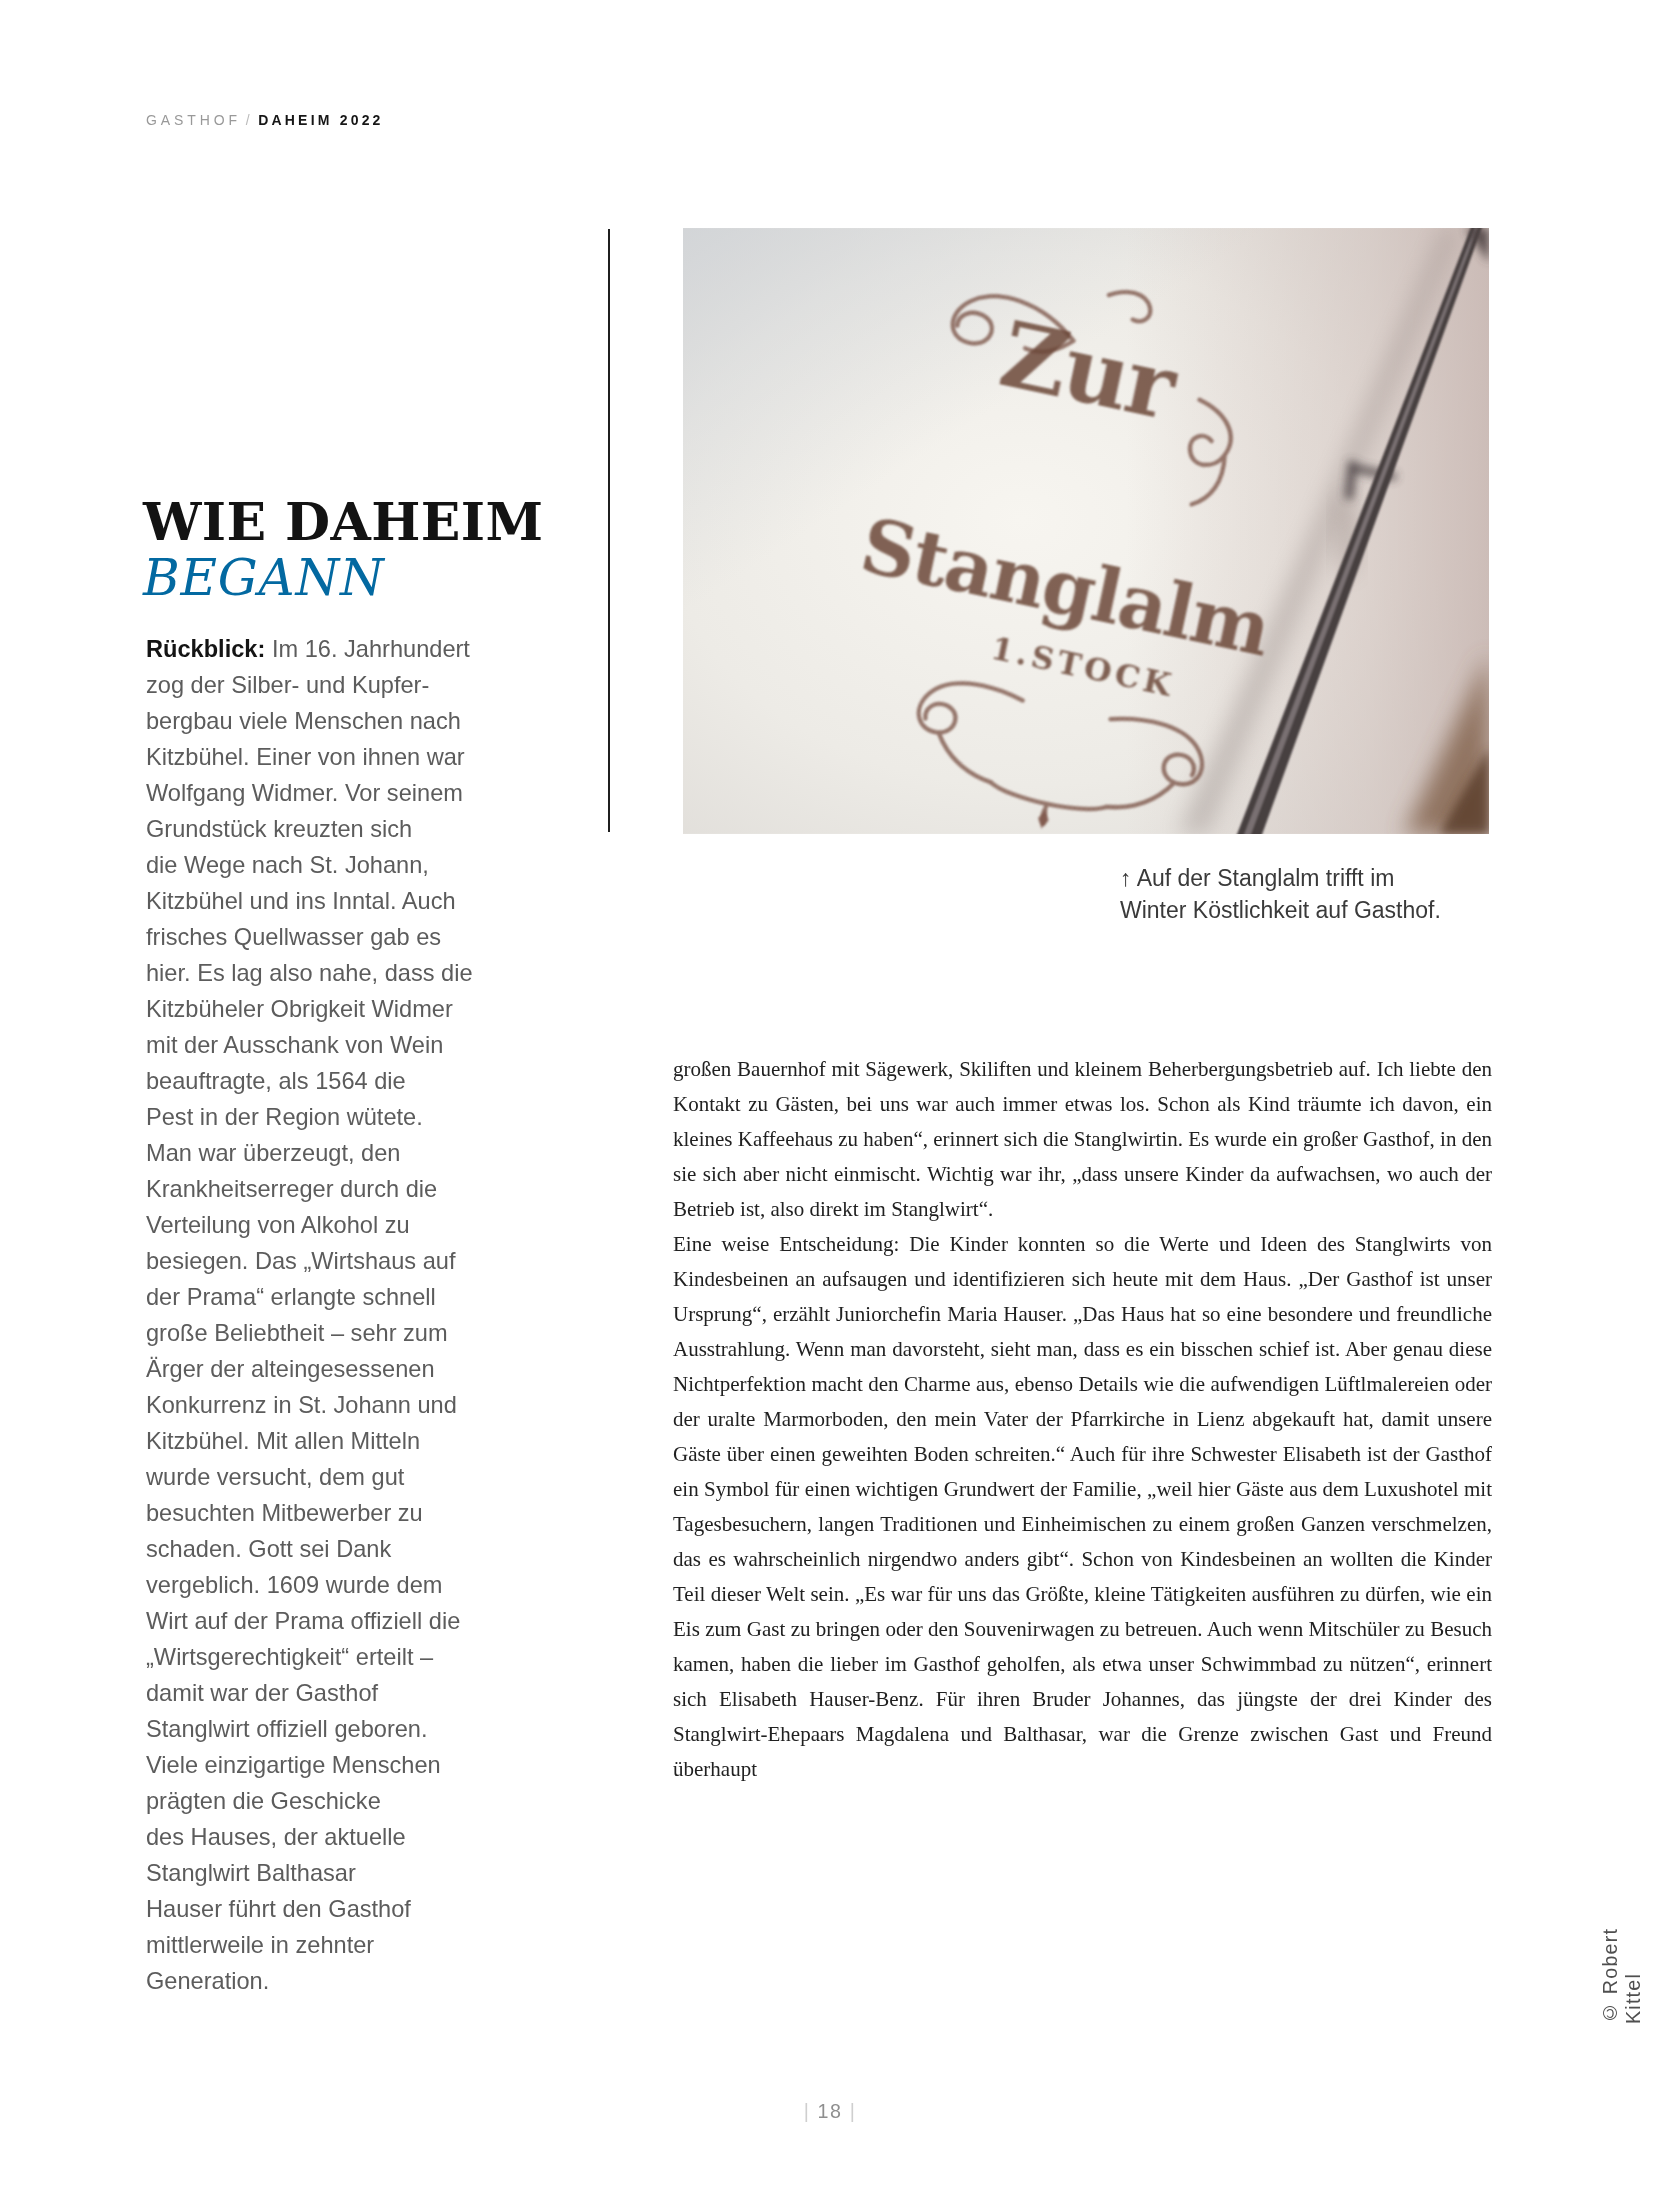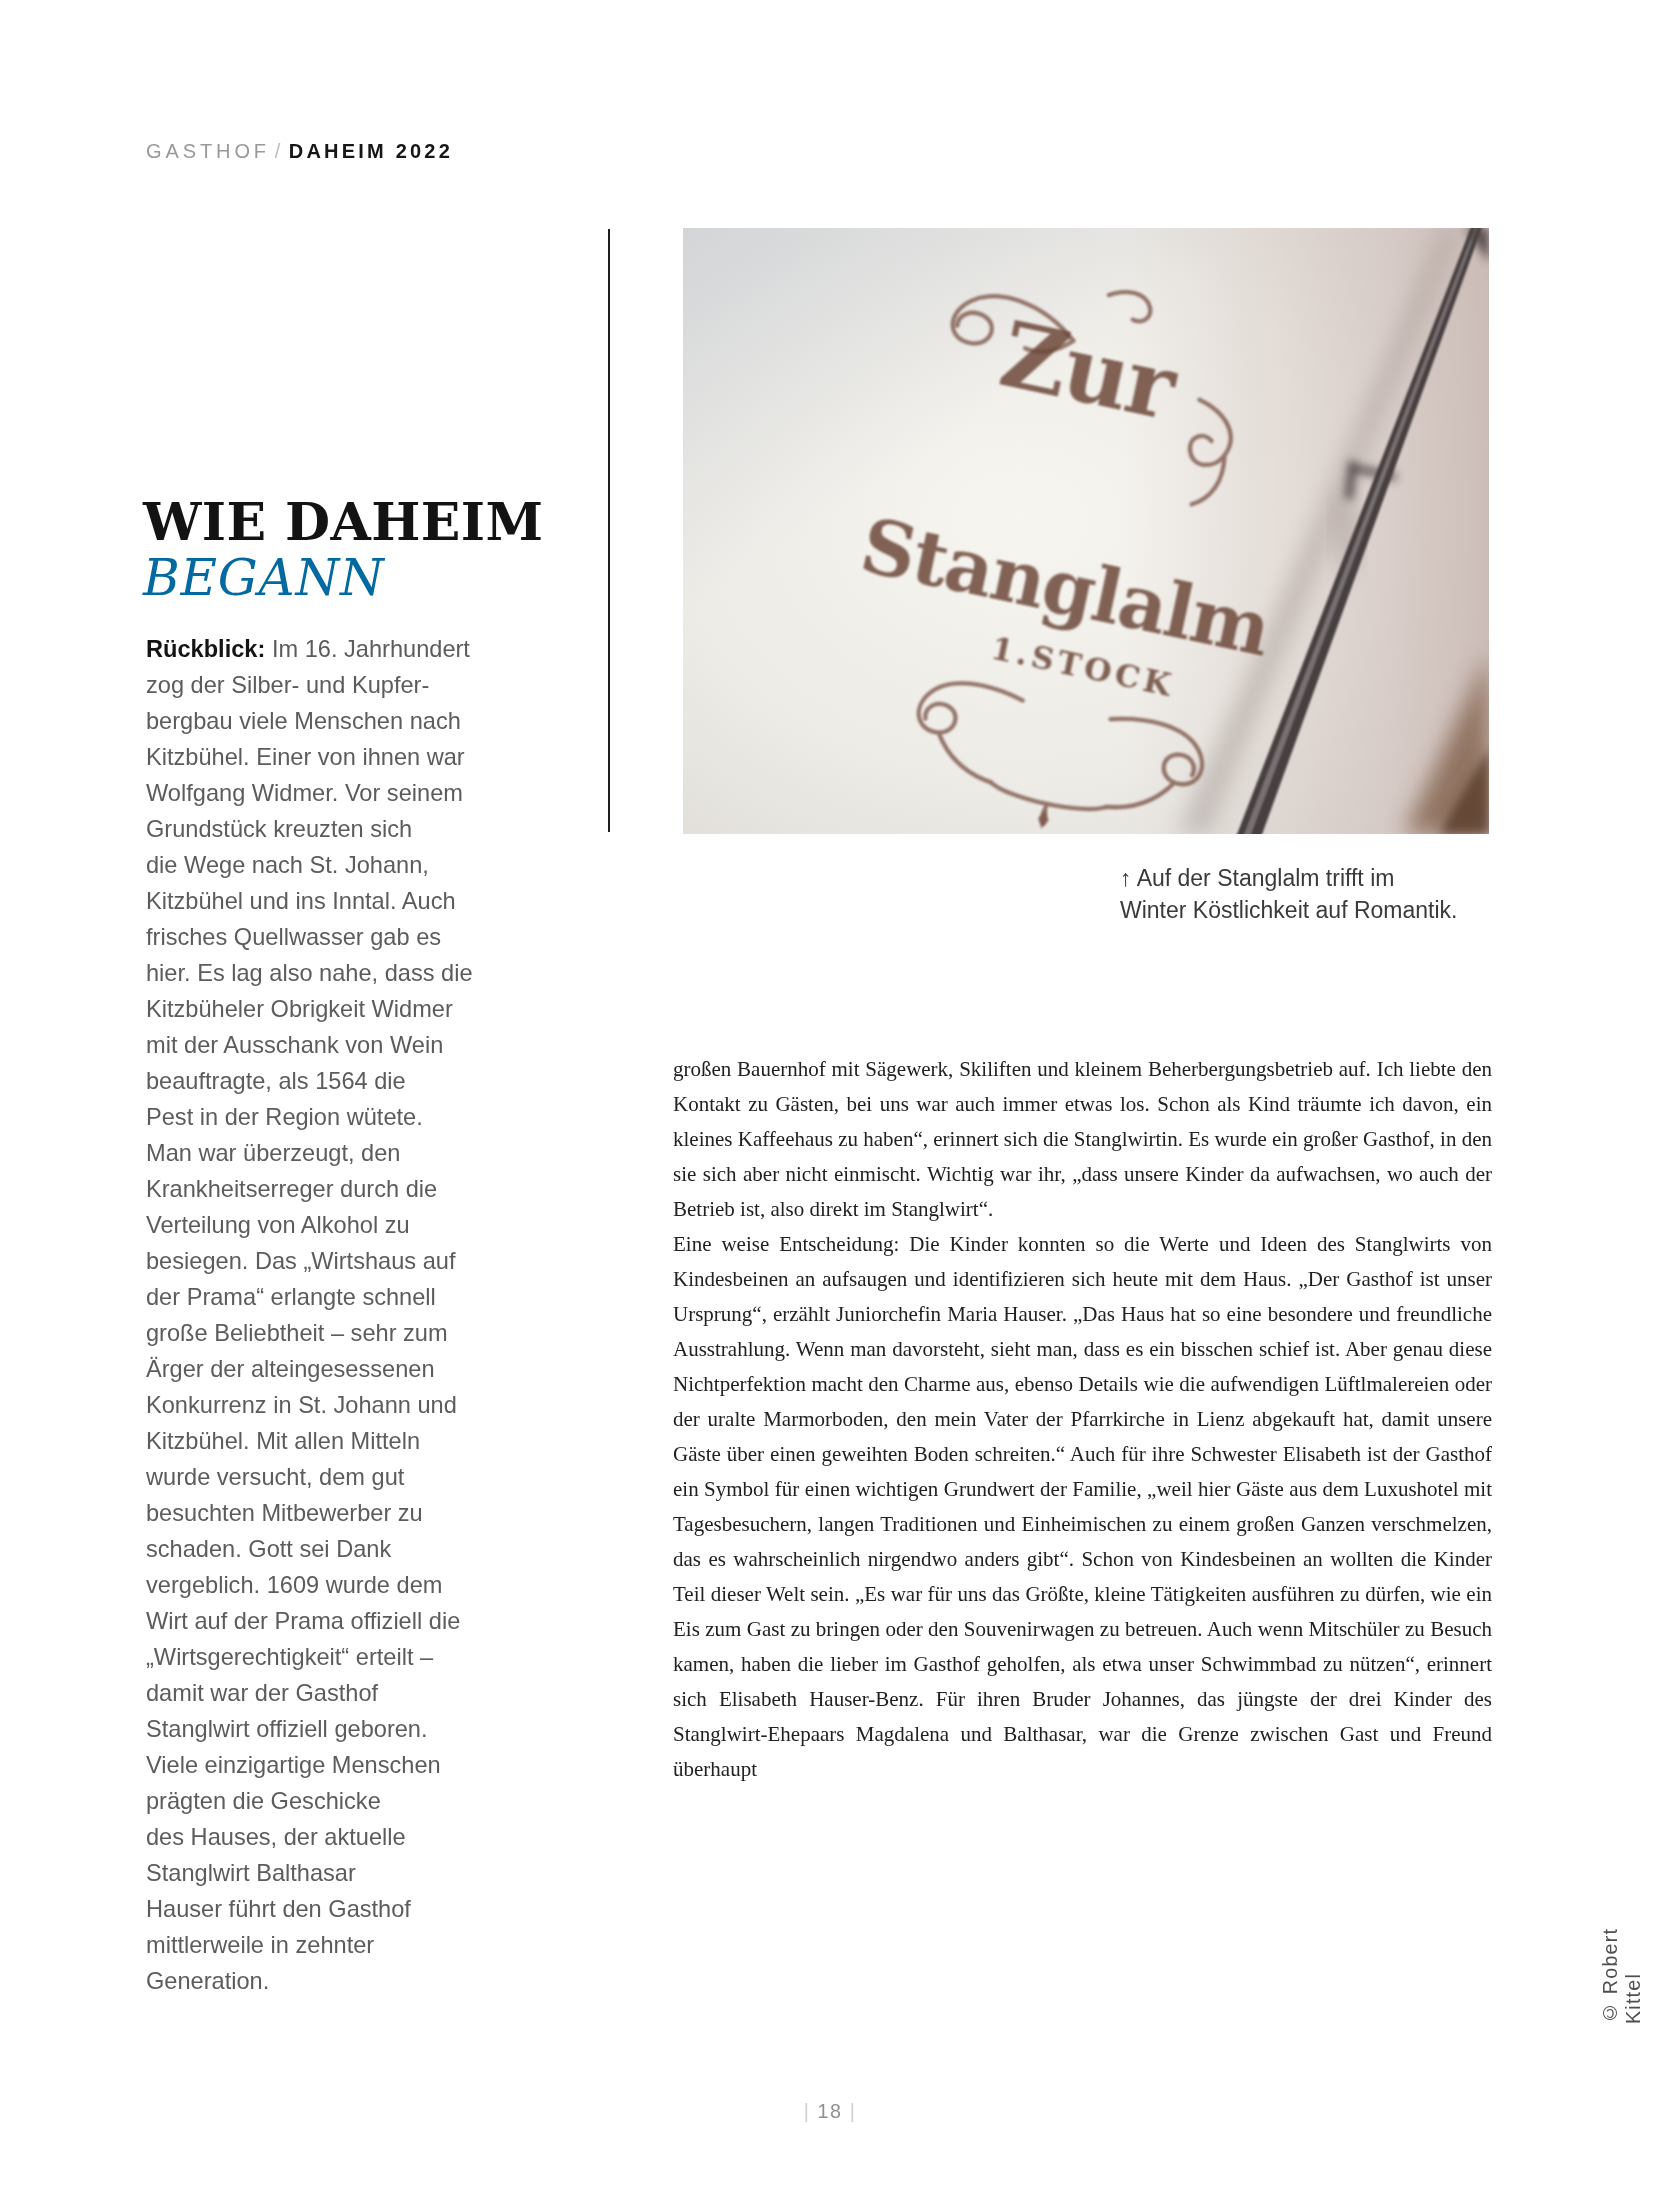--- a/index.html
+++ b/index.html
@@ -5,22 +5,22 @@
   html,body{margin:0;padding:0;background:#ffffff;}
   .page{
     position:relative;
     width:1670px;height:2205px;
     background:#ffffff;
     font-family:"Liberation Sans",sans-serif;
     overflow:hidden;
   }
   
   .kicker{
-    position:absolute;left:146px;top:140px;
-    font-size:20px;letter-spacing:3.9px;
+    position:absolute;left:146px;top:112px;
+    font-size:14px;letter-spacing:3.9px;
     color:#999999;
   }
   .kicker .sep{color:#bbbbbb;font-weight:300;padding:0 4.7px;}
   .kicker .issue{color:#161616;font-weight:bold;letter-spacing:3.2px;}
   
   .headline{
     position:absolute;left:143px;top:493px;
     font-family:"DejaVu Serif","Liberation Serif",serif;
     color:#131313;line-height:57px;
   }
@@ -198,21 +198,21 @@
           <text x="493" y="491" font-size="95" letter-spacing="-2">Stanglalm</text>
           <text x="536" y="566" font-size="40" letter-spacing="5">1.STOCK</text>
         </g>
       </g>
     </svg>
   </div>
 
   <div class="caption">
     <span>↑</span>
     <span class="pre">Auf der Stanglalm trifft im
-Winter Köstlichkeit auf Romantik.</span>
+Winter Köstlichkeit auf Gasthof.</span>
   </div>
 
   <div class="article">
     <p>großen Bauernhof mit Sägewerk, Skiliften und kleinem Beherbergungsbetrieb auf. Ich liebte den Kontakt zu Gästen, bei uns war auch immer etwas los. Schon als Kind träumte ich davon, ein kleines Kaffeehaus zu haben“, erinnert sich die Stanglwirtin. Es wurde ein großer Gasthof, in den sie sich aber nicht einmischt. Wichtig war ihr, „dass unsere Kinder da aufwachsen, wo auch der Betrieb ist, also direkt im Stanglwirt“.</p>
     <p>Eine weise Entscheidung: Die Kinder konnten so die Werte und Ideen des Stanglwirts von Kindesbeinen an aufsaugen und identifizieren sich heute mit dem Haus. „Der Gasthof ist unser Ursprung“, erzählt Juniorchefin Maria Hauser. „Das Haus hat so eine besondere und freundliche Ausstrahlung. Wenn man davorsteht, sieht man, dass es ein bisschen schief ist. Aber genau diese Nichtperfektion macht den Charme aus, ebenso Details wie die aufwendigen Lüftlmalereien oder der uralte Marmorboden, den mein Vater der Pfarrkirche in Lienz abgekauft hat, damit unsere Gäste über einen geweihten Boden schreiten.“ Auch für ihre Schwester Elisabeth ist der Gasthof ein Symbol für einen wichtigen Grundwert der Familie, „weil hier Gäste aus dem Luxushotel mit Tagesbesuchern, langen Traditionen und Einheimischen zu einem großen Ganzen verschmelzen, das es wahrscheinlich nirgendwo anders gibt“. Schon von Kindesbeinen an wollten die Kinder Teil dieser Welt sein. „Es war für uns das Größte, kleine Tätigkeiten ausführen zu dürfen, wie ein Eis zum Gast zu bringen oder den Souvenirwagen zu betreuen. Auch wenn Mitschüler zu Besuch kamen, haben die lieber im Gasthof geholfen, als etwa unser Schwimmbad zu nützen“, erinnert sich Elisabeth Hauser-Benz. Für ihren Bruder Johannes, das jüngste der drei Kinder des Stanglwirt-Ehepaars Magdalena und Balthasar, war die Grenze zwischen Gast und Freund überhaupt</p>
   </div>
 
   <div class="credit">© Robert Kittel</div>
 
   <div class="folio">

